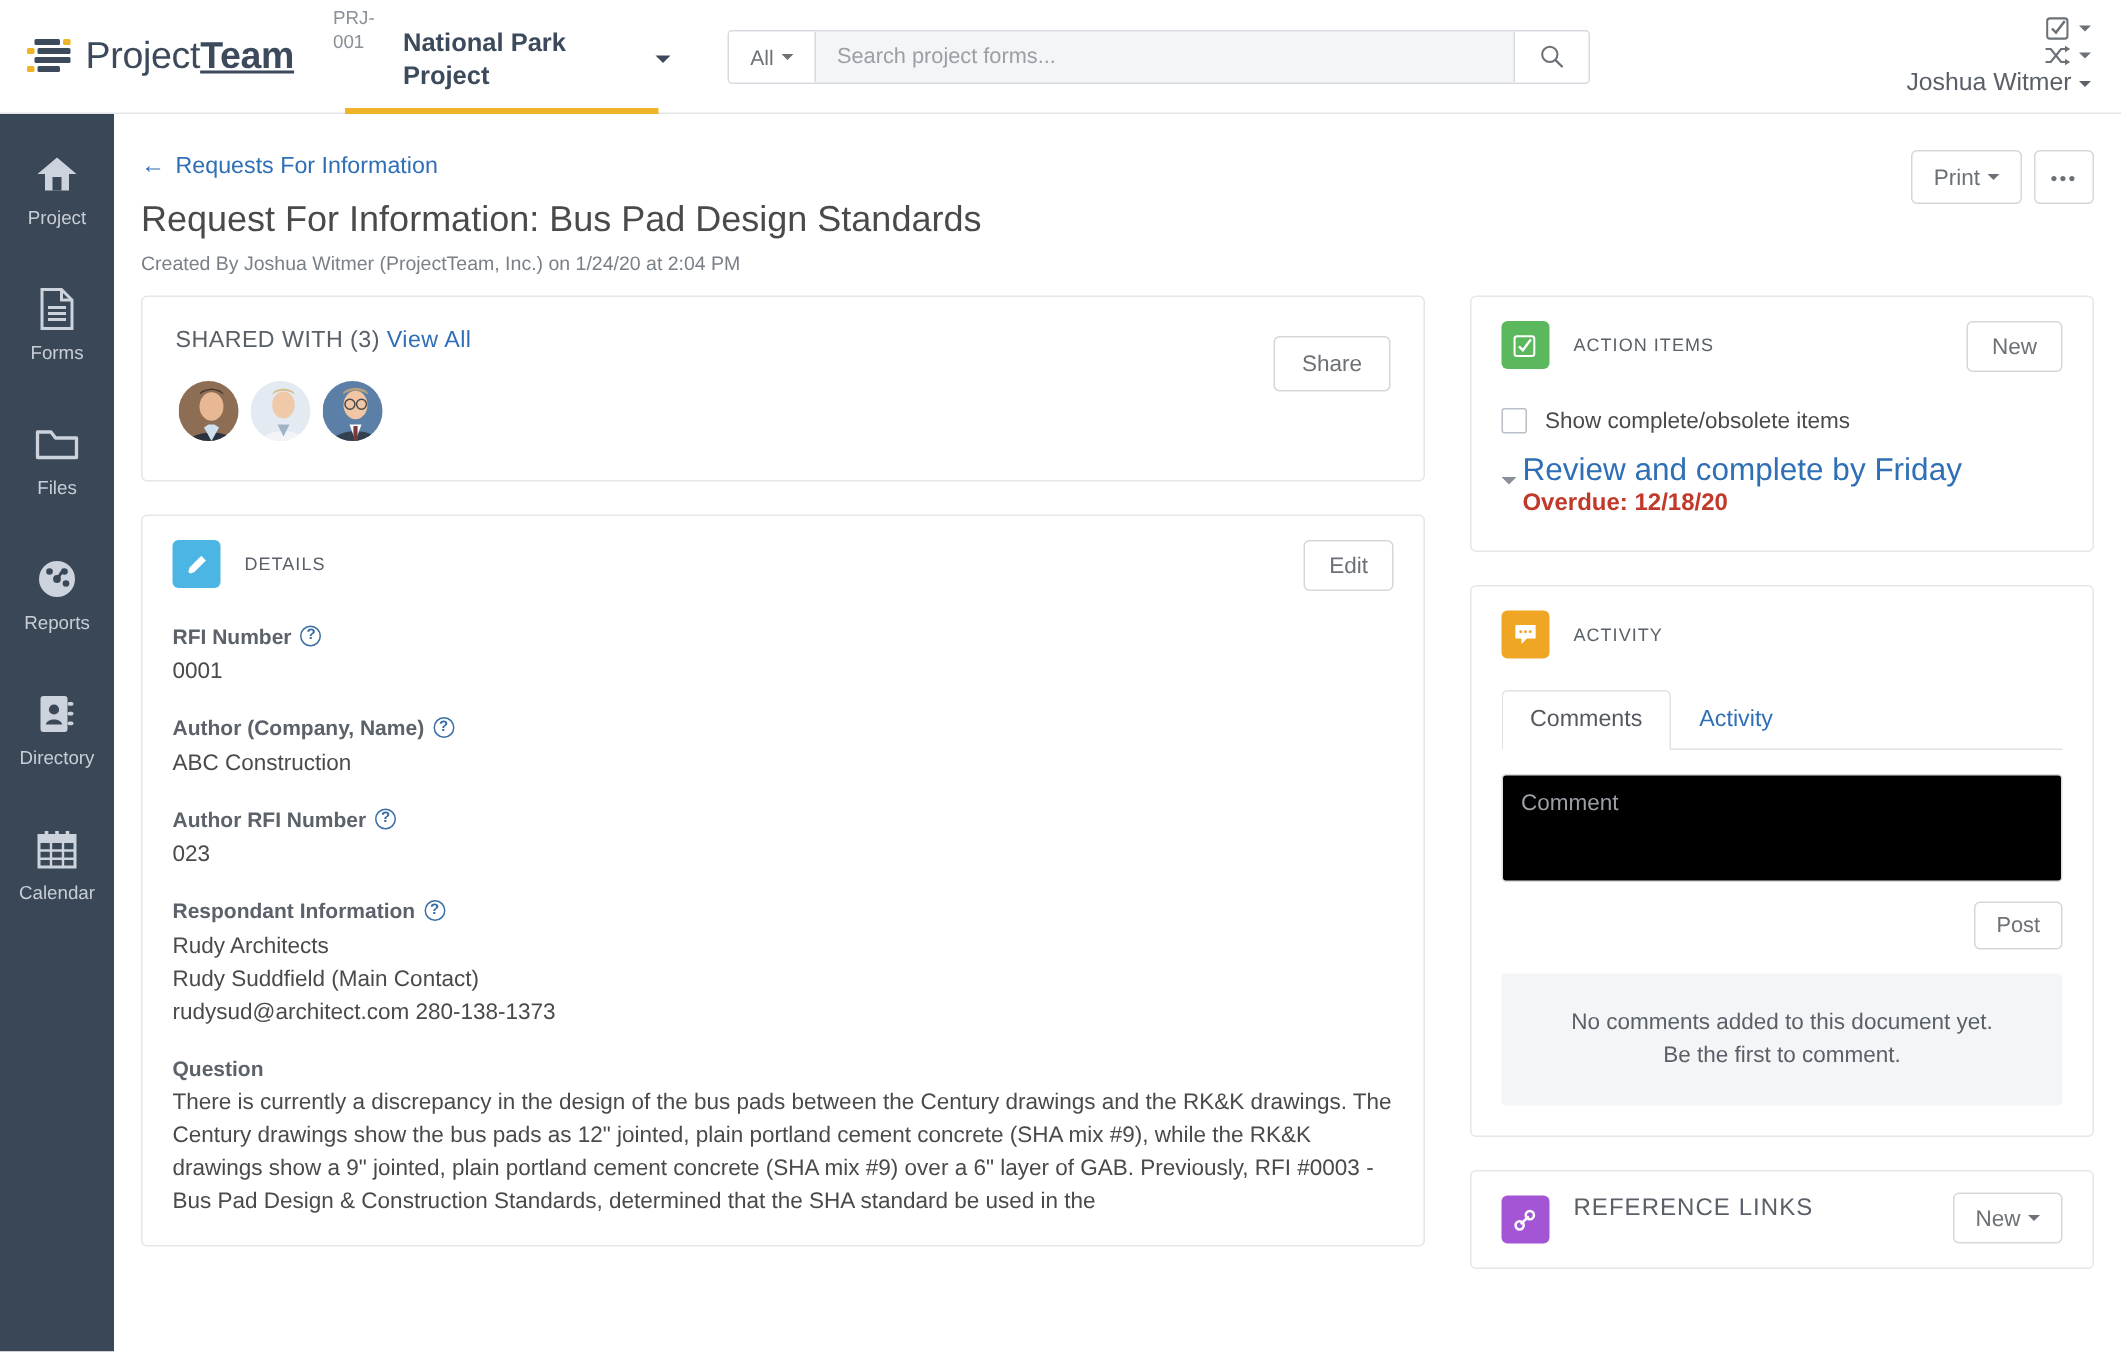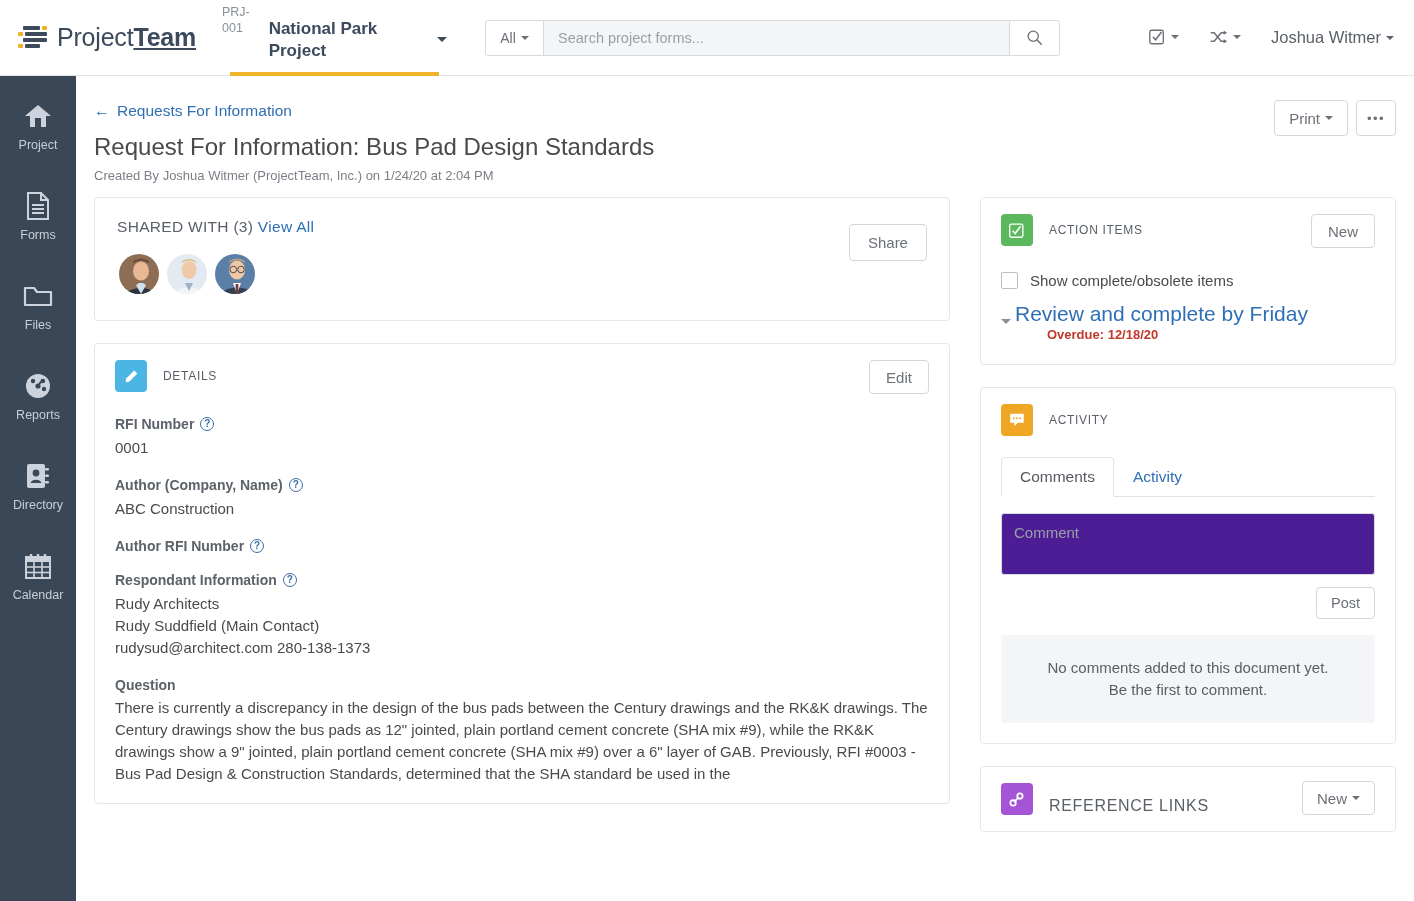--- a/index.html
+++ b/index.html
@@ -66,21 +66,21 @@
   .search-input {
     flex: 1; border: 0; background: #f4f5f7; padding: 0 14px;
     font-size: 14.5px; color: #3c4a5c; font-family: "Liberation Sans", sans-serif; outline: none;
   }
   .search-input::placeholder { color: #9aa0a6; }
   .search-go {
     width: 50px; background: #ffffff; border-left: 1px solid #d6dae0;
     display: flex; align-items: center; justify-content: center; cursor: pointer;
   }
 
-  .top-right { margin-left: auto; display: flex; align-items: flex-start; padding-right: 20px; }
+  .top-right { margin-left: auto; display: flex; align-items: flex-end; padding-right: 20px; flex-direction: column; }
   .tr-item {
     display: flex; align-items: center; color: #6b7177; font-size: 15px;
     margin-left: 30px; cursor: pointer;
   }
   .tr-user { font-size: 16.5px; color: #5a6068; }
 
   
   .leftnav {
     position: absolute; top: 76px; left: 0; width: 76px; height: 825px;
     background: #3a4756;
@@ -170,47 +170,47 @@
   .chkbox {
     width: 17px; height: 17px; border: 1px solid #b9bfc6; border-radius: 2px;
     background: #fff; cursor: pointer; flex: none;
   }
   .chk-label { margin-left: 12px; font-size: 15px; color: #4a4a4a; }
   .ai-item { display: flex; margin-top: 14px; }
   .ai-caret {
     width: 14px; padding-top: 7px; color: #8a9099; flex: none; cursor: pointer;
   }
   .ai-link { color: #2f6fb5; font-size: 21px; cursor: pointer; line-height: 22px; }
-  .ai-overdue { color: #c0392b; font-weight: bold; font-size: 13px; margin-top: 2px; margin-left: 32px; }
+  .ai-overdue { color: #c0392b; font-weight: bold; font-size: 16px; margin-top: 2px; }
 
   .act-body { padding: 4px 20px 20px 20px; }
   .tabs { display: flex; border-bottom: 1px solid #dfe2e6; margin-top: 6px; }
   .tab {
     padding: 10px 18px; font-size: 15.5px; cursor: pointer; color: #2f6fb5;
     border: 1px solid transparent; border-bottom: none; position: relative; top: 1px;
   }
   .tab.active {
     color: #55595f; background: #fff; border-color: #dfe2e6;
     border-radius: 4px 4px 0 0; border-bottom: 1px solid #fff;
   }
   .comment-box {
-    margin-top: 16px; width: 100%; height: 62px;
-    border: 1px solid #dadde1; border-radius: 3px; background: #4c1d95;
+    margin-top: 16px; width: 100%; height: 72px;
+    border: 1px solid #dadde1; border-radius: 3px; background: #000000;
     padding: 10px 12px; font-size: 15px; color: #9aa0a6; resize: none;
     font-family: "Liberation Sans", sans-serif; outline: none;
   }
   .comment-box::placeholder { color: #9aa0a6; }
   .post-row { display: flex; justify-content: flex-end; margin-top: 8px; }
   .btn-post { height: 32px; padding: 0 14px; font-size: 14.5px; }
   .empty-note {
     margin-top: 16px; background: #f4f5f7; border-radius: 3px;
     padding: 22px 10px; text-align: center; font-size: 15px; color: #5a6068; line-height: 22px;
   }
 
-  .rl-head { display: flex; align-items: flex-end; padding: 16px 20px 16px 20px; position: relative; }
+  .rl-head { display: flex; align-items: flex-start; padding: 16px 20px 16px 20px; position: relative; }
   .rl-title { margin-left: 16px; font-size: 16px; color: #5a6068; letter-spacing: 0.7px; }
   .rl-btn { position: absolute; right: 20px; top: 14px; height: 34px; padding: 0 14px; }
 </style>
 </head>
 <body>
 
 <div class="app">
 
   <div class="topbar">
 
@@ -444,20 +444,21 @@
                 <span class="q-mark">?</span>
               </div>
               <div class="fld-value">ABC Construction</div>
             </div>
 
             <div class="fld">
               <div class="fld-label">
                 <span>Author RFI Number</span>
                 <span class="q-mark">?</span>
               </div>
+              <div class="fld-value">023</div>
             </div>
 
             <div class="fld">
               <div class="fld-label">
                 <span>Respondant Information</span>
                 <span class="q-mark">?</span>
               </div>
               <div class="fld-value" style="white-space:pre-line">Rudy Architects
 Rudy Suddfield (Main Contact)
 rudysud@architect.com 280-138-1373</div>

